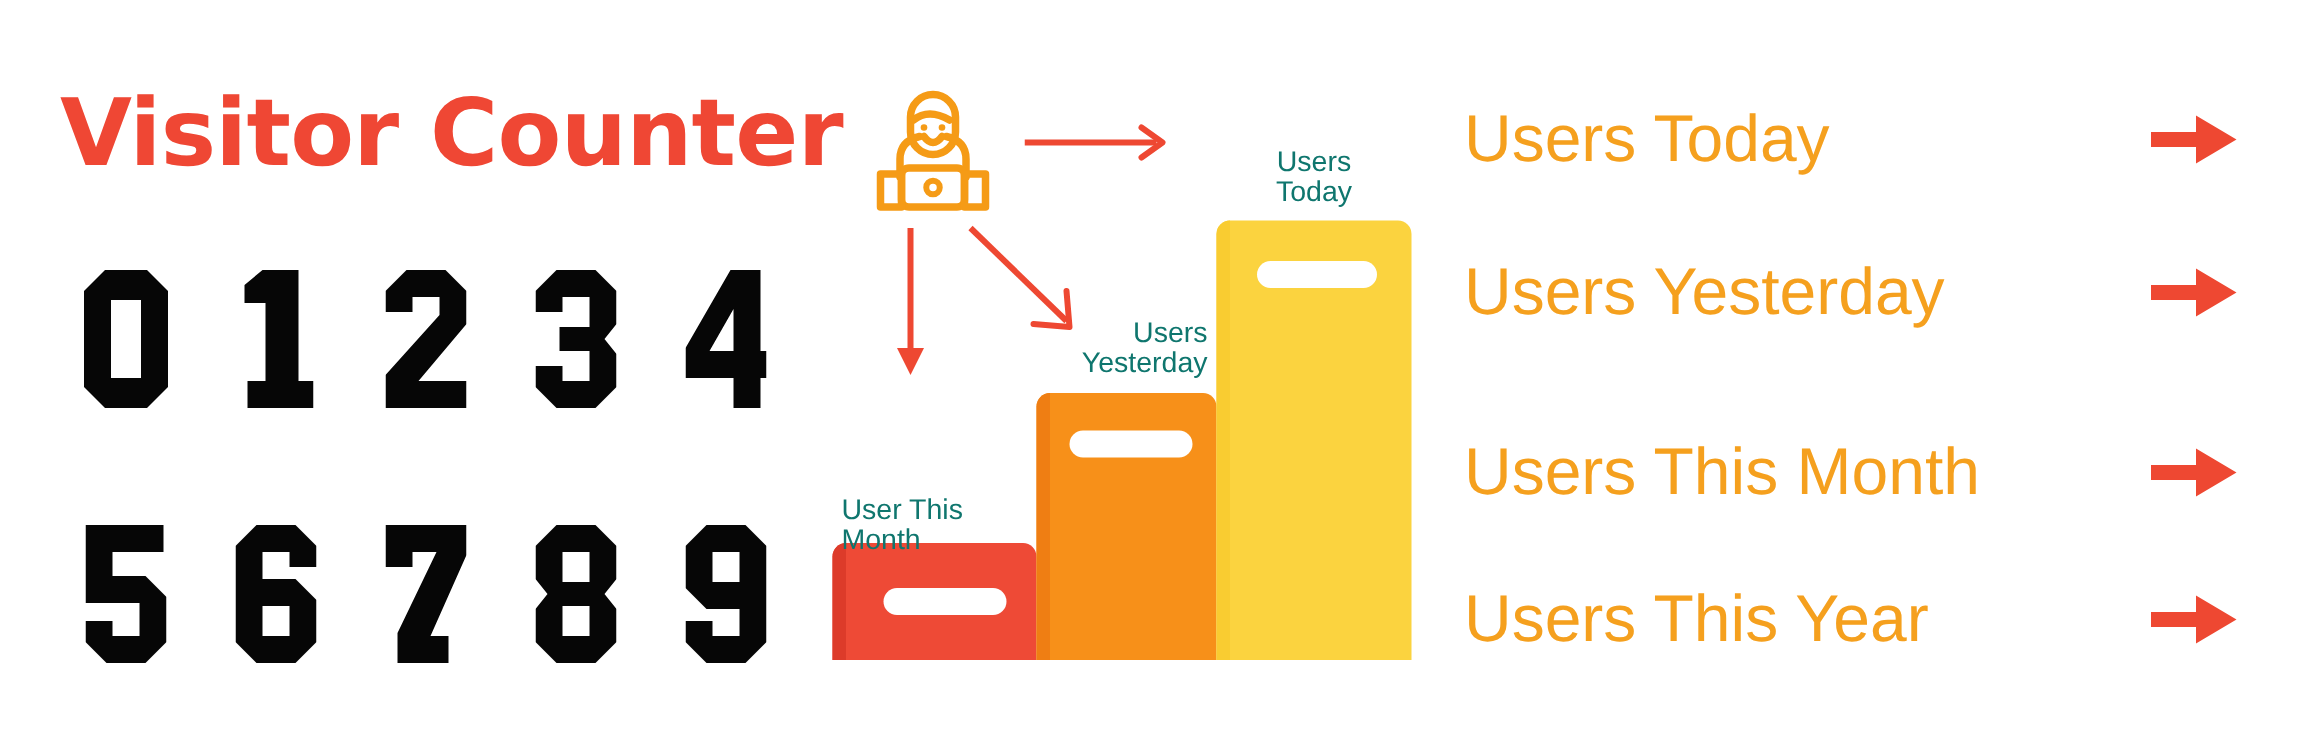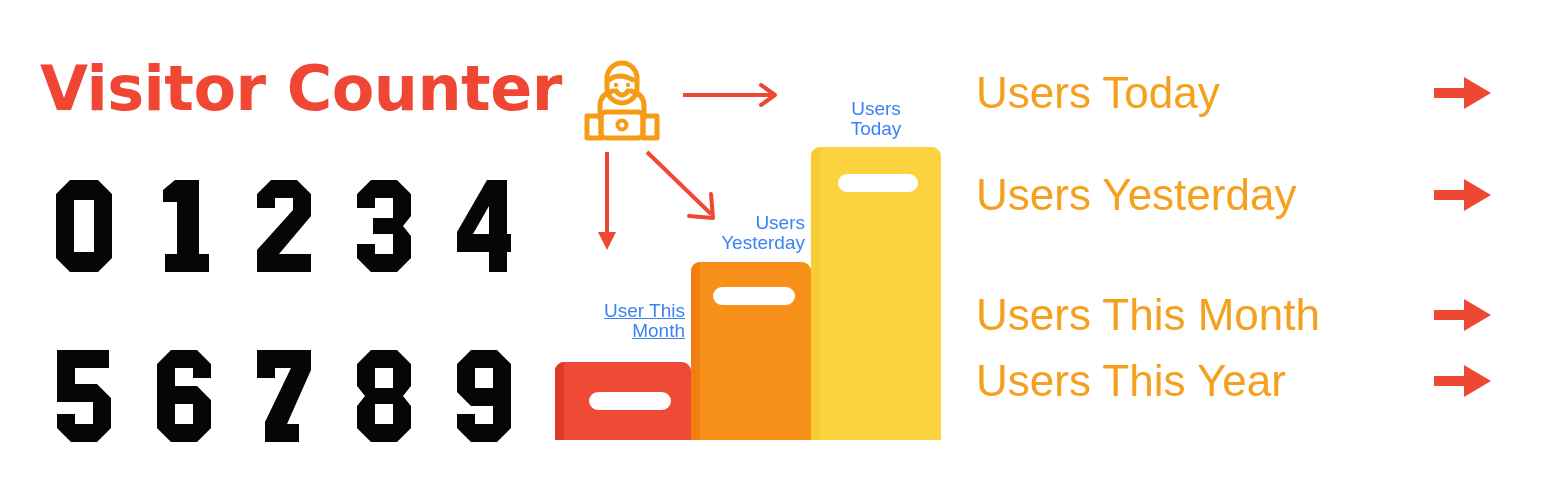--- a/index.html
+++ b/index.html
@@ -90,36 +90,36 @@
   .bar-pill {
     position: absolute;
     height: 18px;
     border-radius: 9px;
     background: #ffffff;
   }
   .bar-label {
     position: absolute;
     font-size: 19px;
     line-height: 1.08;
-    color: #3b82f6;
+    color: #0f766e;
     white-space: pre-line;
     font-family: "Liberation Sans", sans-serif;
   }
 
   #bar-month  { left: 10px;  width: 136px; height: 78px; }
   #bar-yesterday { left: 146px; width: 120px; height: 178px; }
   #bar-today  { left: 266px; width: 130px; height: 293px; }
 
   #bar-month .bar-pill     { left: 34px; top: 30px; width: 82px; }
   #bar-yesterday .bar-pill { left: 22px; top: 25px; width: 82px; }
   #bar-today .bar-pill     { left: 27px; top: 27px; width: 80px; }
 
   #label-month {
-    left: 16px; bottom: 158px;
-    width: 124px; text-align: right; text-decoration: underline;
+    left: 16px; bottom: 128px;
+    width: 124px; text-align: left;
   }
   #label-yesterday {
     left: 130px; bottom: 246px;
     width: 130px; text-align: right;
   }
   #label-today {
     left: 268px; bottom: 360px;
     width: 126px; text-align: center;
   }
 
@@ -133,21 +133,21 @@
     position: absolute;
     left: 16px;
     width: 540px;
     height: 58px;
     display: flex;
     align-items: center;
   }
   #metric-row-0 { top: 64px; }
   #metric-row-1 { top: 166px; }
   #metric-row-2 { top: 270px; margin-top: 16px; }
-  #metric-row-3 { top: 352px; }
+  #metric-row-3 { top: 384px; }
 
   .metric-label {
     font-size: 44px;
     color: #f5a01e;
     line-height: 1;
     white-space: nowrap;
     font-family: "Liberation Sans", sans-serif;
   }
   .metric-arrow {
     position: absolute;

